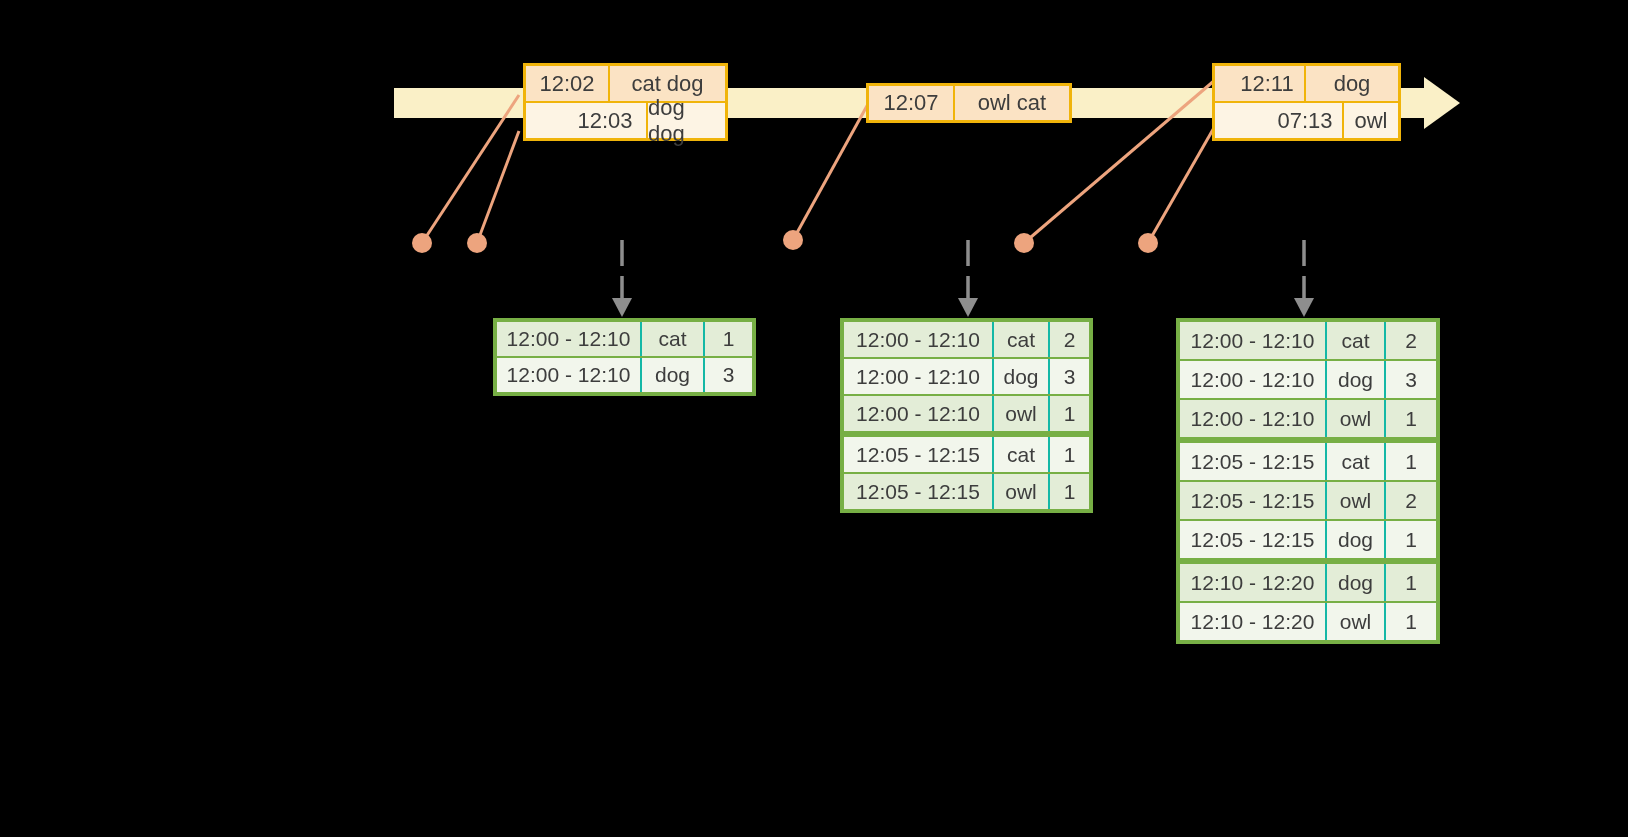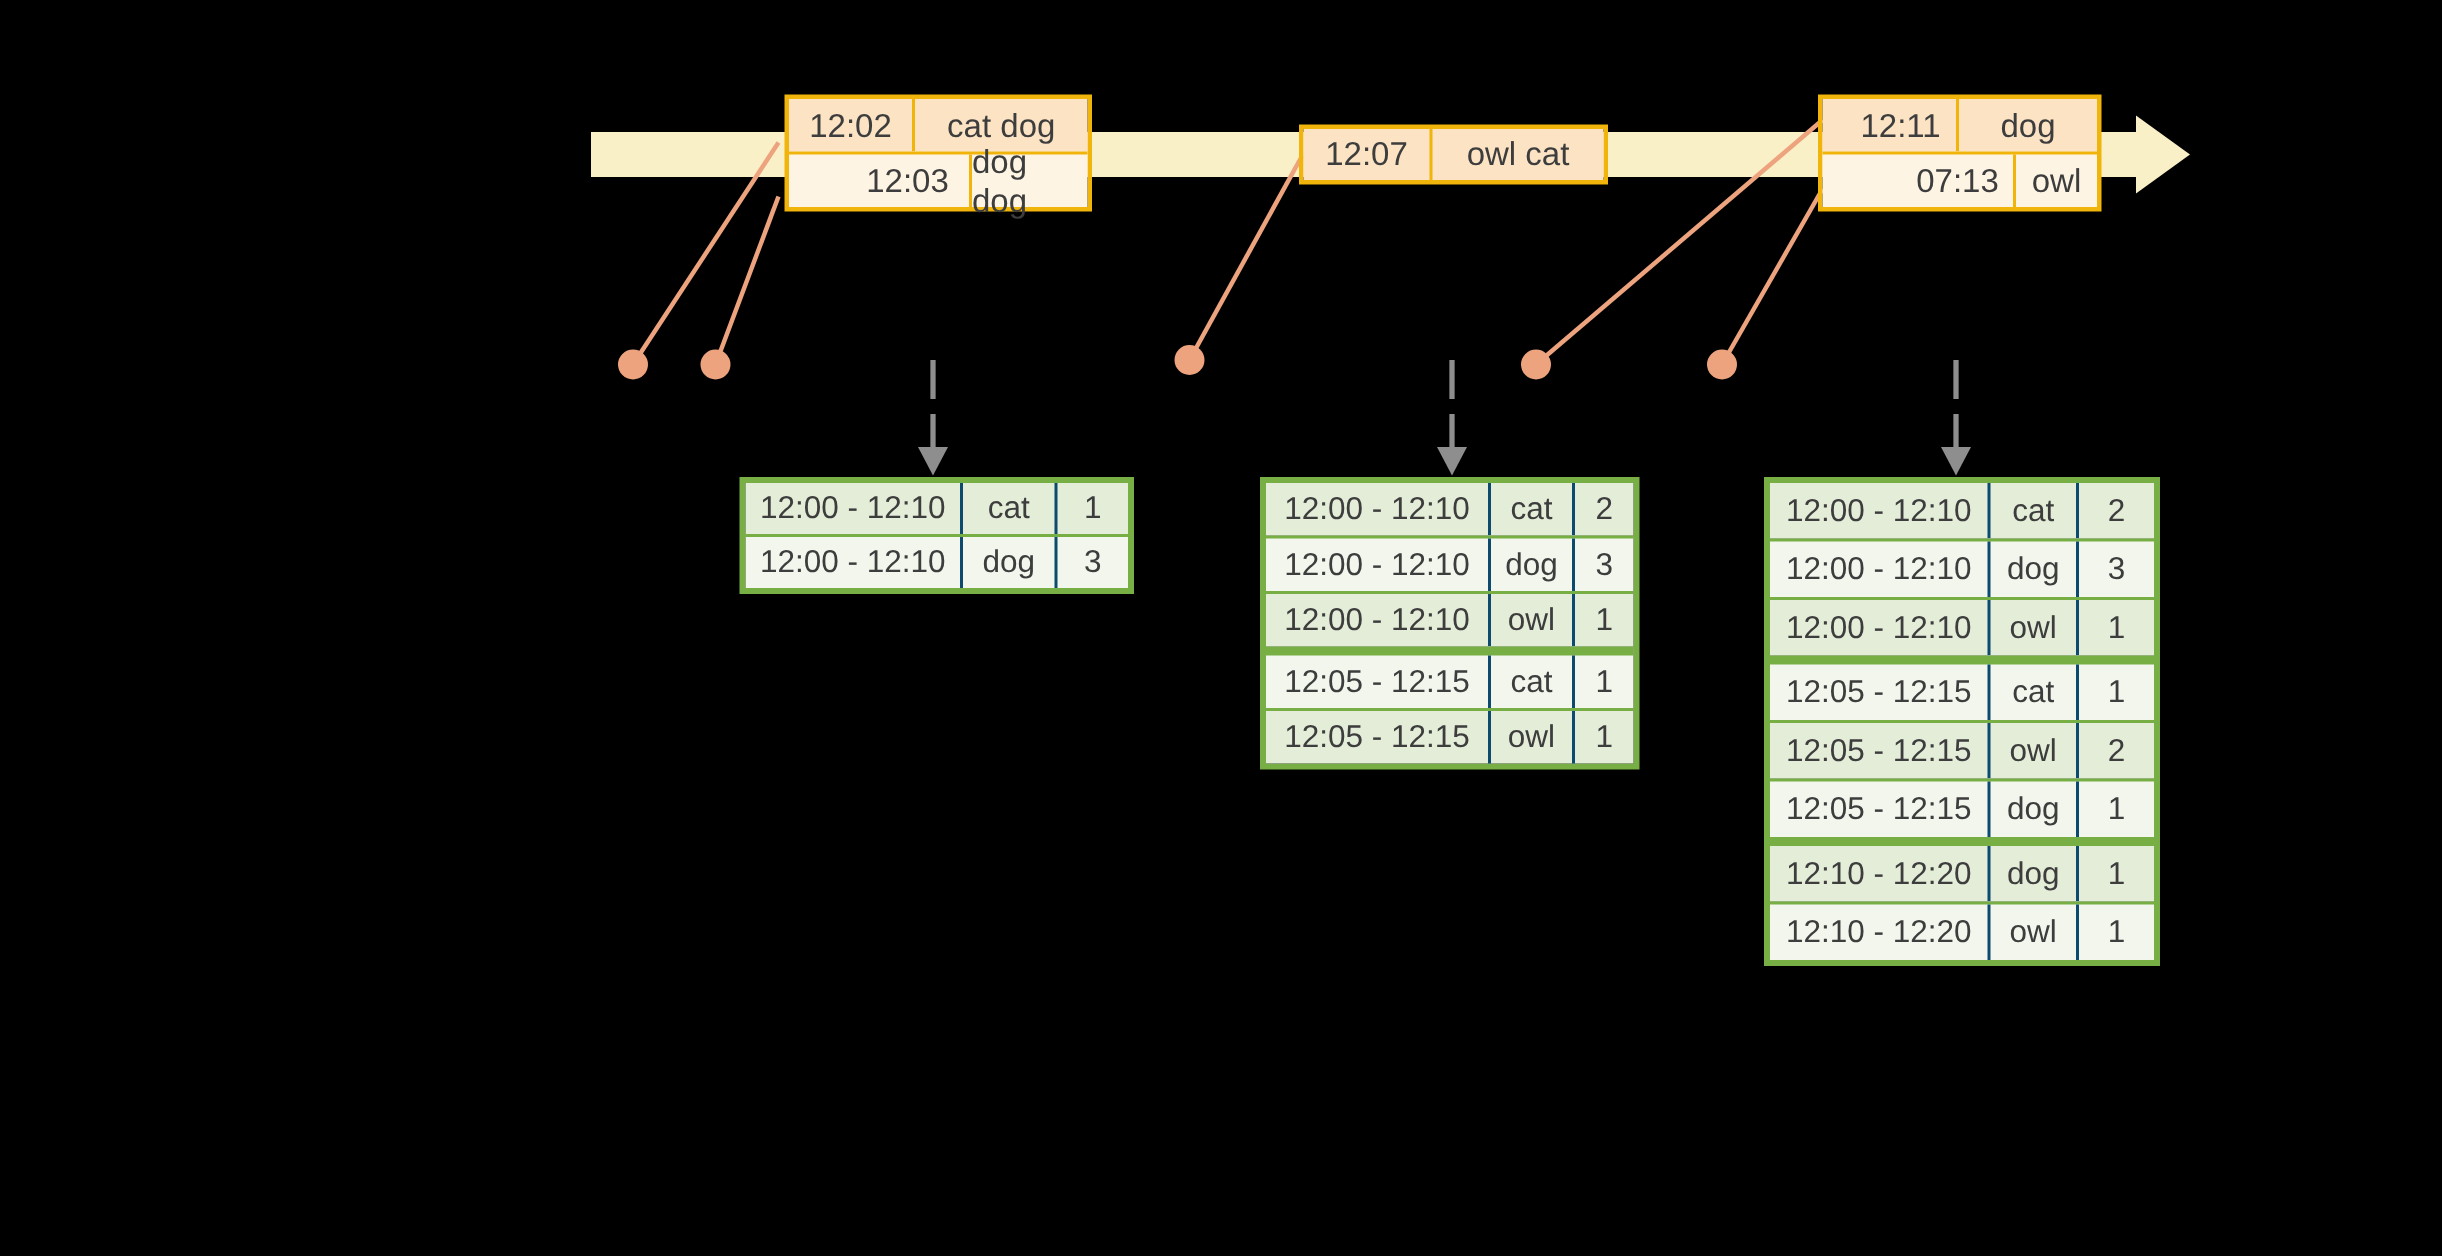--- a/index.html
+++ b/index.html
@@ -32,21 +32,21 @@
   #etableB .erow{height:34px;}
   #etableB .etime{width:84px;}
   #etableC{left:1212px;top:63px;width:183px;}
   #etableC .etime{width:74px;margin-left:15px;}
   
   .gtable{position:absolute;border:4px solid #77AF45;display:flex;flex-direction:column;z-index:2;}
   .grow{display:flex;}
   .grow + .grow{border-top:2px solid #77AF45;}
   .grow.gsep{border-top:6px solid #77AF45;}
   .gcell{display:flex;align-items:center;justify-content:center;font-size:21px;}
-  .gword,.gcount{border-left:2px solid #0c4a6e;}
+  .gword,.gcount{border-left:2px solid #14b8a6;}
   .gcount{flex:1;}
   .fill-g-dark{background:#E3EDD7;}
   .fill-g-light{background:#F2F6EC;}
   #gtable1{left:493px;top:318px;width:255px;}
   #gtable1 .grow{height:34px;}
   #gtable1 .gwin{width:143px;}
   #gtable1 .gword{width:61px;}
   #gtable2{left:840px;top:318px;width:245px;}
   #gtable2 .grow{height:35px;}
   #gtable2 .gwin{width:148px;}

